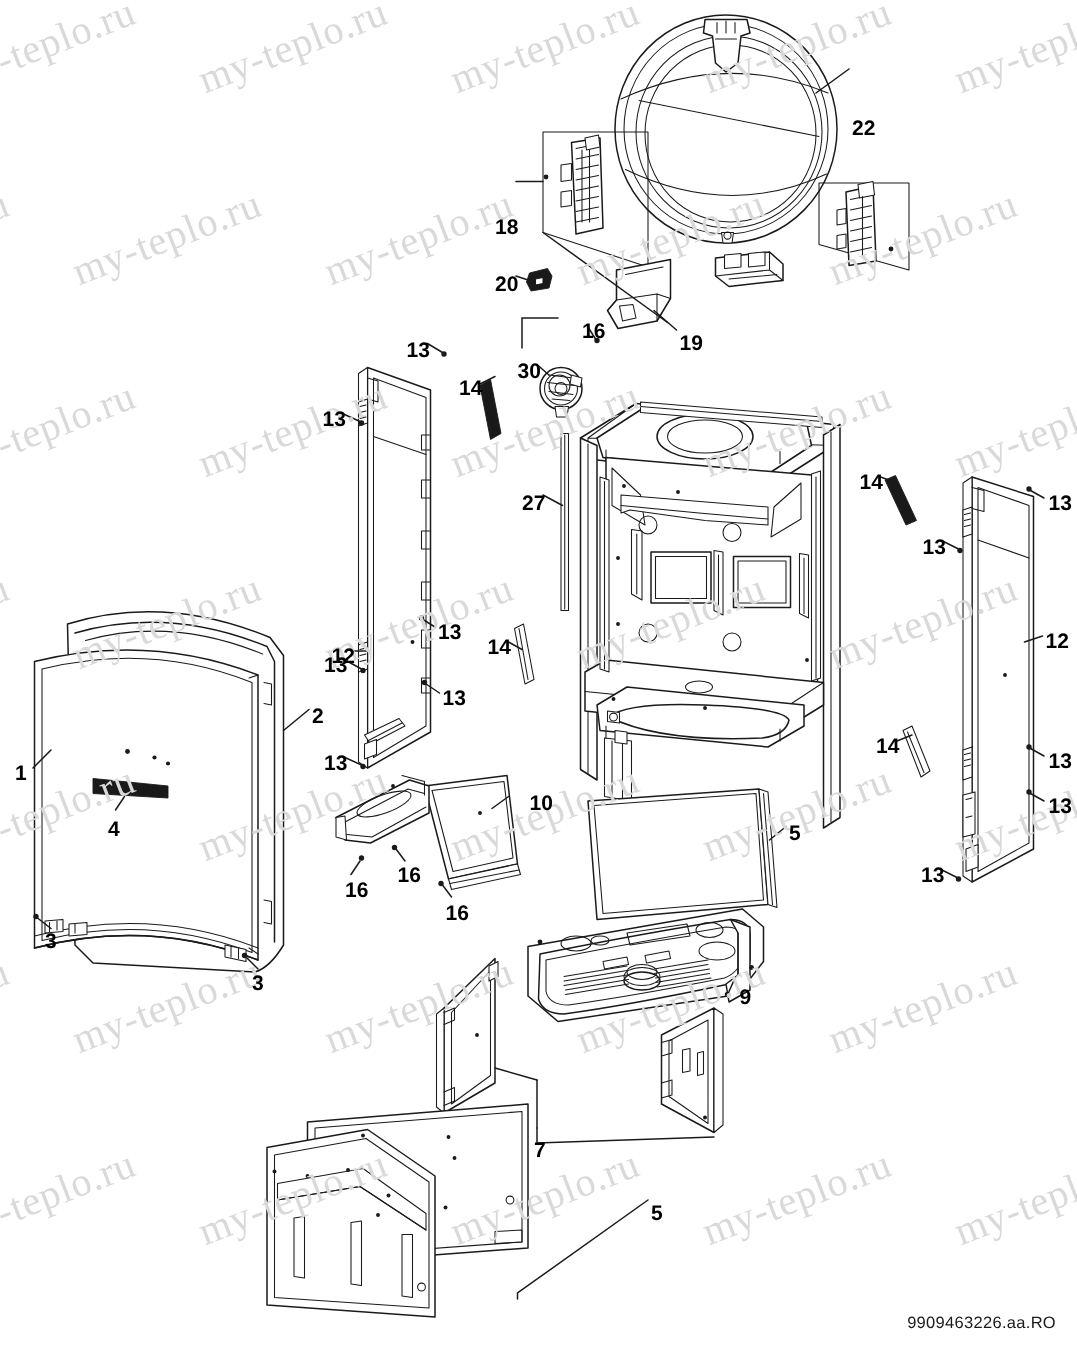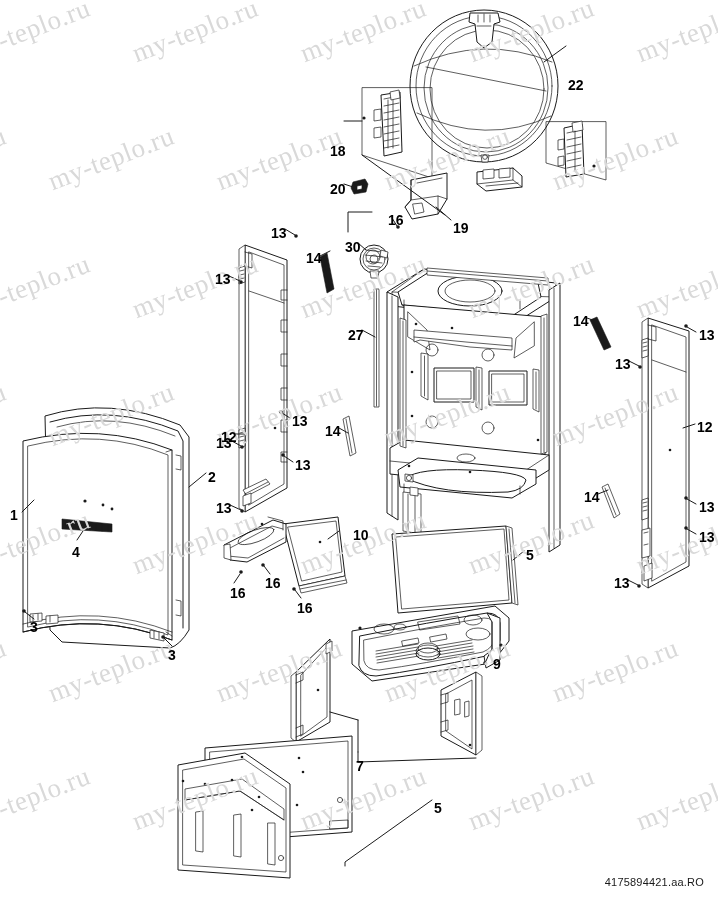--- a/index.html
+++ b/index.html
@@ -596,15 +596,15 @@
       <div class="callout" style="left: 265px; top: 576px;">16</div>
       <div class="callout" style="left: 297px; top: 601px;">16</div>
       <div class="callout" style="left: 330px; top: 182px;">20</div>
       <div class="callout" style="left: 330px; top: 118px; margin-top: 26px;">18</div>
       <div class="callout" style="left: 453px; top: 221px;">19</div>
       <div class="callout" style="left: 345px; top: 240px;">30</div>
       <div class="callout" style="left: 348px; top: 328px;">27</div>
       <div class="callout" style="left: 568px; top: 42px; margin-top: 36px;">22</div>
     </div>
 
-  <div id="footer-code">4175894421.aa.RO</div>
+  <div id="footer-code">9909463226.aa.RO</div>
 
 </div>
 
 </body></html>

